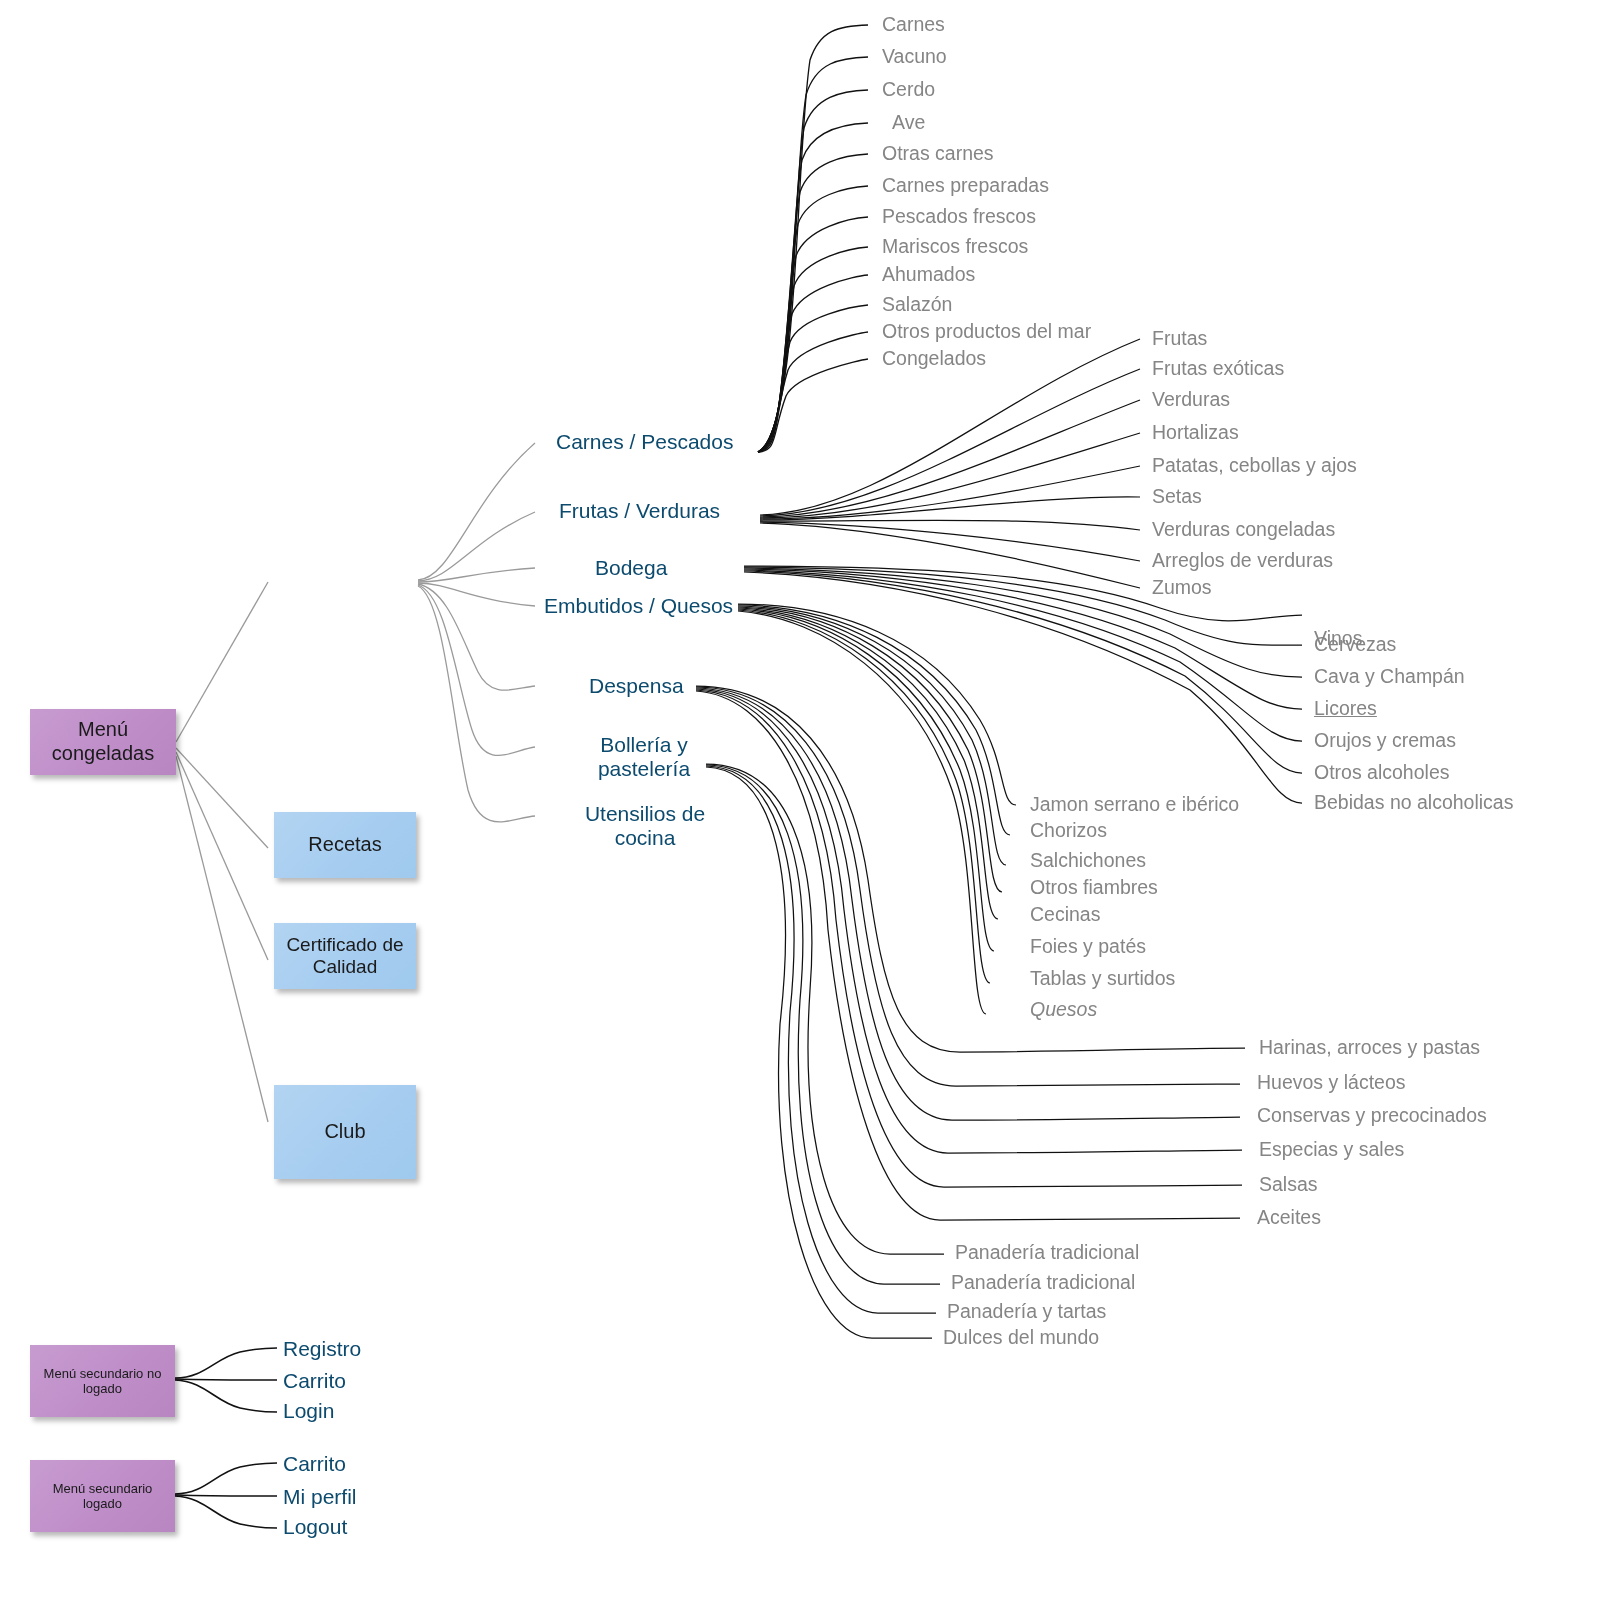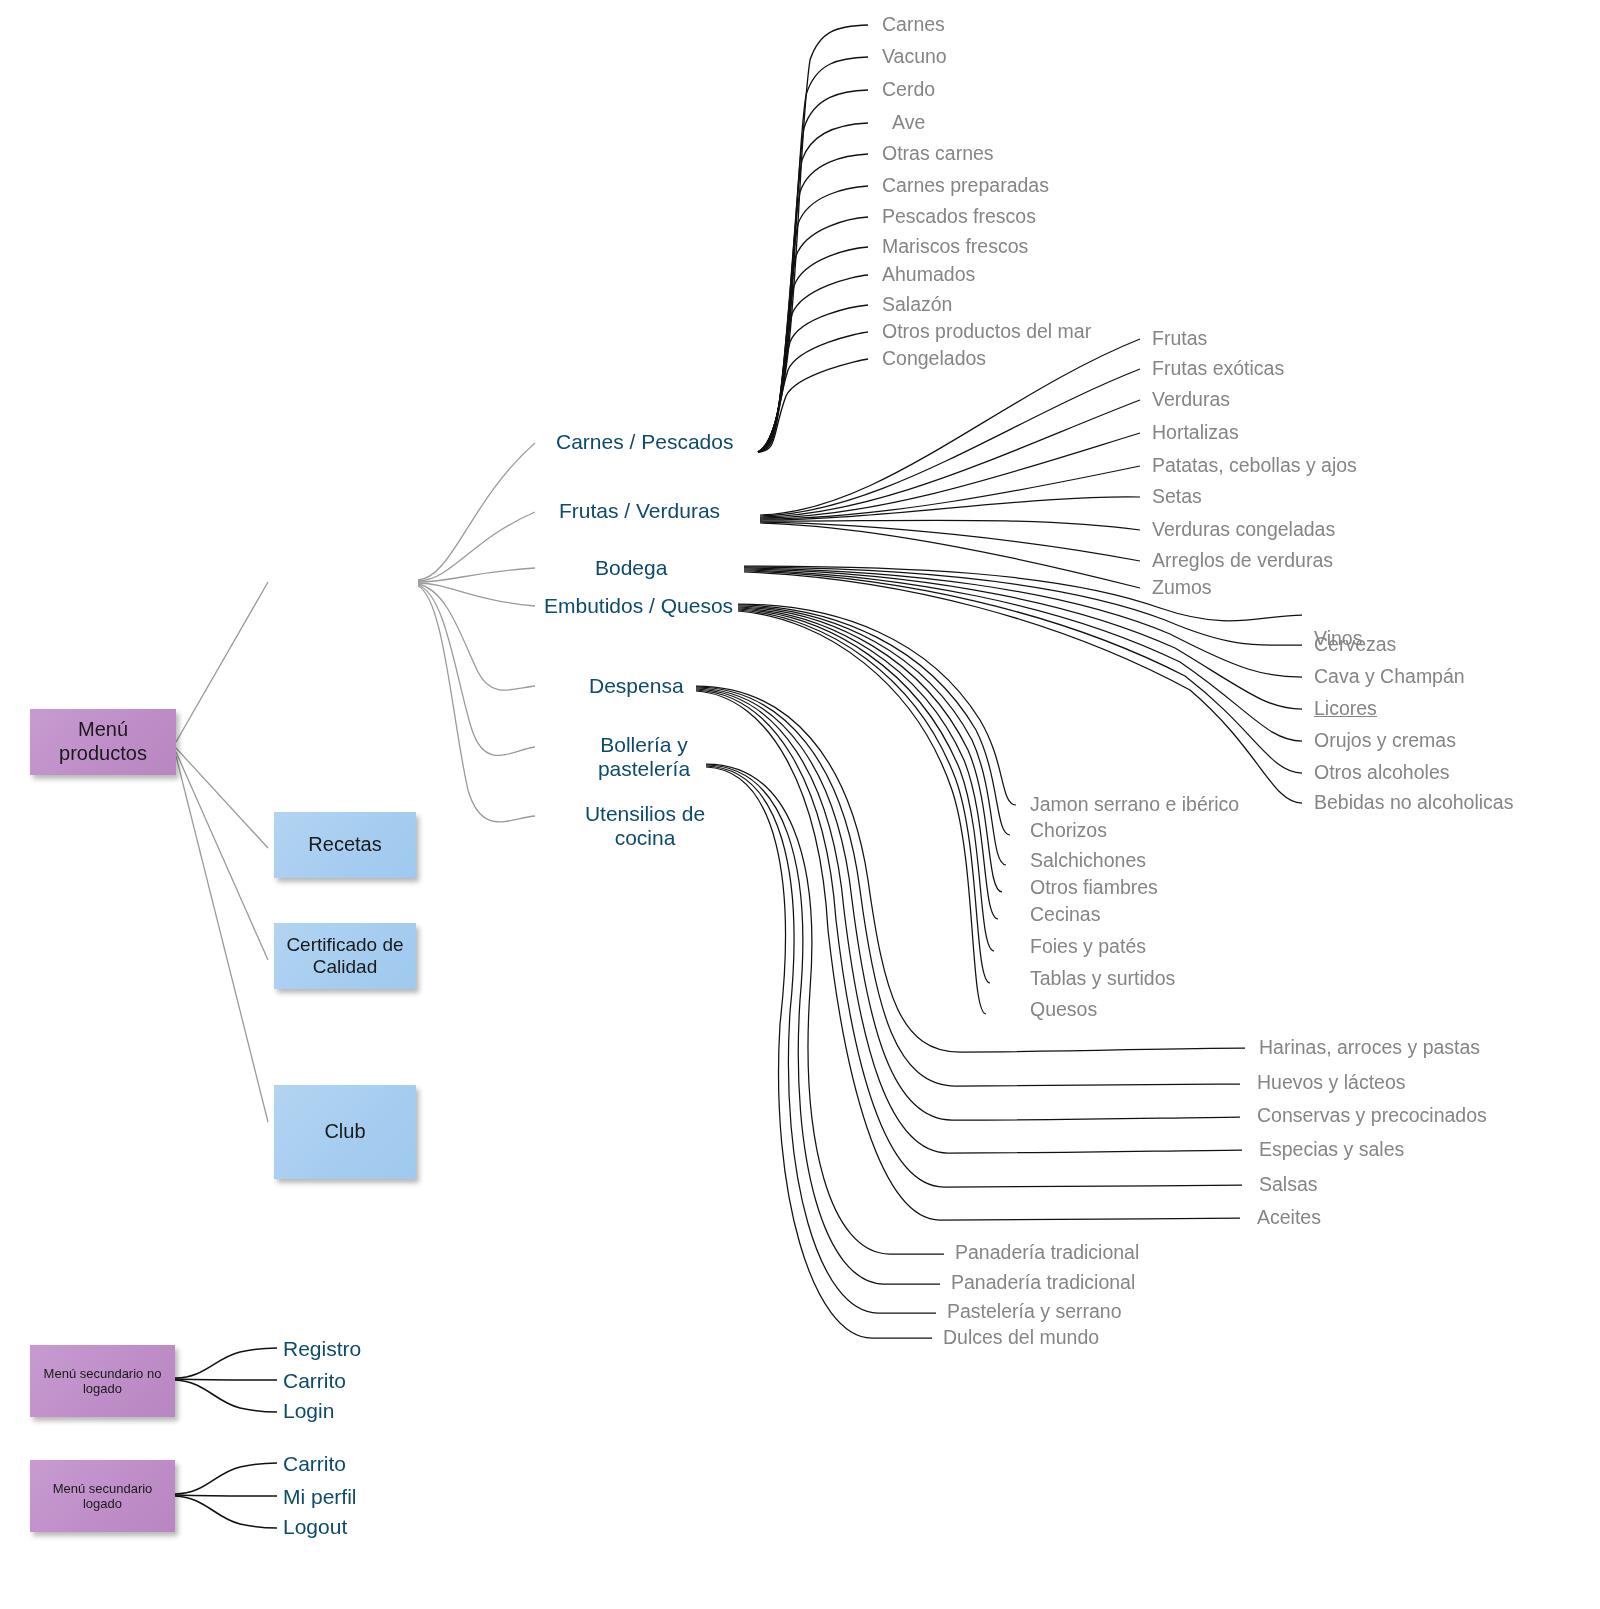--- a/index.html
+++ b/index.html
@@ -130,21 +130,21 @@
     </g>
 
     <g fill="none" stroke="#111111" stroke-width="1.6">
       <path d="M175,1494 C205,1494 215,1473 240,1467 C258,1463 268,1463 277,1463"></path>
       <path d="M175,1495 C210,1496 230,1496 250,1496 C262,1496 270,1496 277,1496"></path>
       <path d="M175,1496 C205,1497 215,1518 240,1524 C258,1528 268,1528 277,1528"></path>
     </g>
   </svg>
 
   <div class="node-box purple" style="left:30px;top:709px;width:146px;height:66px;font-size:20px;">
-    <span class="lbl"><span>Menú</span><br><span>productos</span></span>
+    <span class="lbl"><span>Menú</span><br><span>congeladas</span></span>
   </div>
 
 
   <div class="node-box blue" style="left:274px;top:812px;width:142px;height:66px;font-size:20px;">
     <span class="lbl">Recetas</span>
   </div>
 
   <div class="node-box blue" style="left:274px;top:923px;width:142px;height:66px;font-size:19px;">
     <span class="lbl"><span>Certificado de</span><br><span>Calidad</span></span>
   </div>
@@ -212,32 +212,32 @@
   <div class="leaf l2" style="left:1314px;top:763px;"><span>Otros alcoholes</span></div>
   <div class="leaf l2" style="left:1314px;top:793px;"><span>Bebidas no alcoholicas</span></div>
 
   <div class="leaf l2" style="left:1030px;top:795px;"><span>Jamon serrano e ibérico</span></div>
   <div class="leaf l2" style="left:1030px;top:821px;"><span>Chorizos</span></div>
   <div class="leaf l2" style="left:1030px;top:851px;"><span>Salchichones</span></div>
   <div class="leaf l2" style="left:1030px;top:878px;"><span>Otros fiambres</span></div>
   <div class="leaf l2" style="left:1030px;top:905px;"><span>Cecinas</span></div>
   <div class="leaf l2" style="left:1030px;top:937px;"><span>Foies y patés</span></div>
   <div class="leaf l2" style="left:1030px;top:969px;"><span>Tablas y surtidos</span></div>
-  <div class="leaf l2" style="left:1030px;top:1000px;"><span>Quesos</span></div>
+  <div class="leaf l2" style="left:1030px;top:1000px;font-style:italic;"><span>Quesos</span></div>
 
   <div class="leaf l2" style="left:1259px;top:1038px;"><span>Harinas, arroces y pastas</span></div>
   <div class="leaf l2" style="left:1257px;top:1073px;"><span>Huevos y lácteos</span></div>
   <div class="leaf l2" style="left:1257px;top:1106px;"><span>Conservas y precocinados</span></div>
   <div class="leaf l2" style="left:1259px;top:1140px;"><span>Especias y sales</span></div>
   <div class="leaf l2" style="left:1259px;top:1175px;"><span>Salsas</span></div>
   <div class="leaf l2" style="left:1257px;top:1208px;"><span>Aceites</span></div>
 
   <div class="leaf l2" style="left:955px;top:1243px;"><span>Panadería tradicional</span></div>
   <div class="leaf l2" style="left:951px;top:1273px;"><span>Panadería tradicional</span></div>
-  <div class="leaf l2" style="left:947px;top:1302px;"><span>Pastelería y serrano</span></div>
+  <div class="leaf l2" style="left:947px;top:1302px;"><span>Panadería y tartas</span></div>
   <div class="leaf l2" style="left:943px;top:1328px;"><span>Dulces del mundo</span></div>
 
   <div class="node-box purple" style="left:30px;top:1345px;width:145px;height:72px;font-size:13px;">
     <span class="lbl"><span>Menú secundario no</span><br><span>logado</span></span>
   </div>
   <div class="leaf l1" style="left:283px;top:1338px;"><span>Registro</span></div>
   <div class="leaf l1" style="left:283px;top:1370px;"><span>Carrito</span></div>
   <div class="leaf l1" style="left:283px;top:1400px;"><span>Login</span></div>
 
   <div class="node-box purple" style="left:30px;top:1460px;width:145px;height:72px;font-size:13px;">

